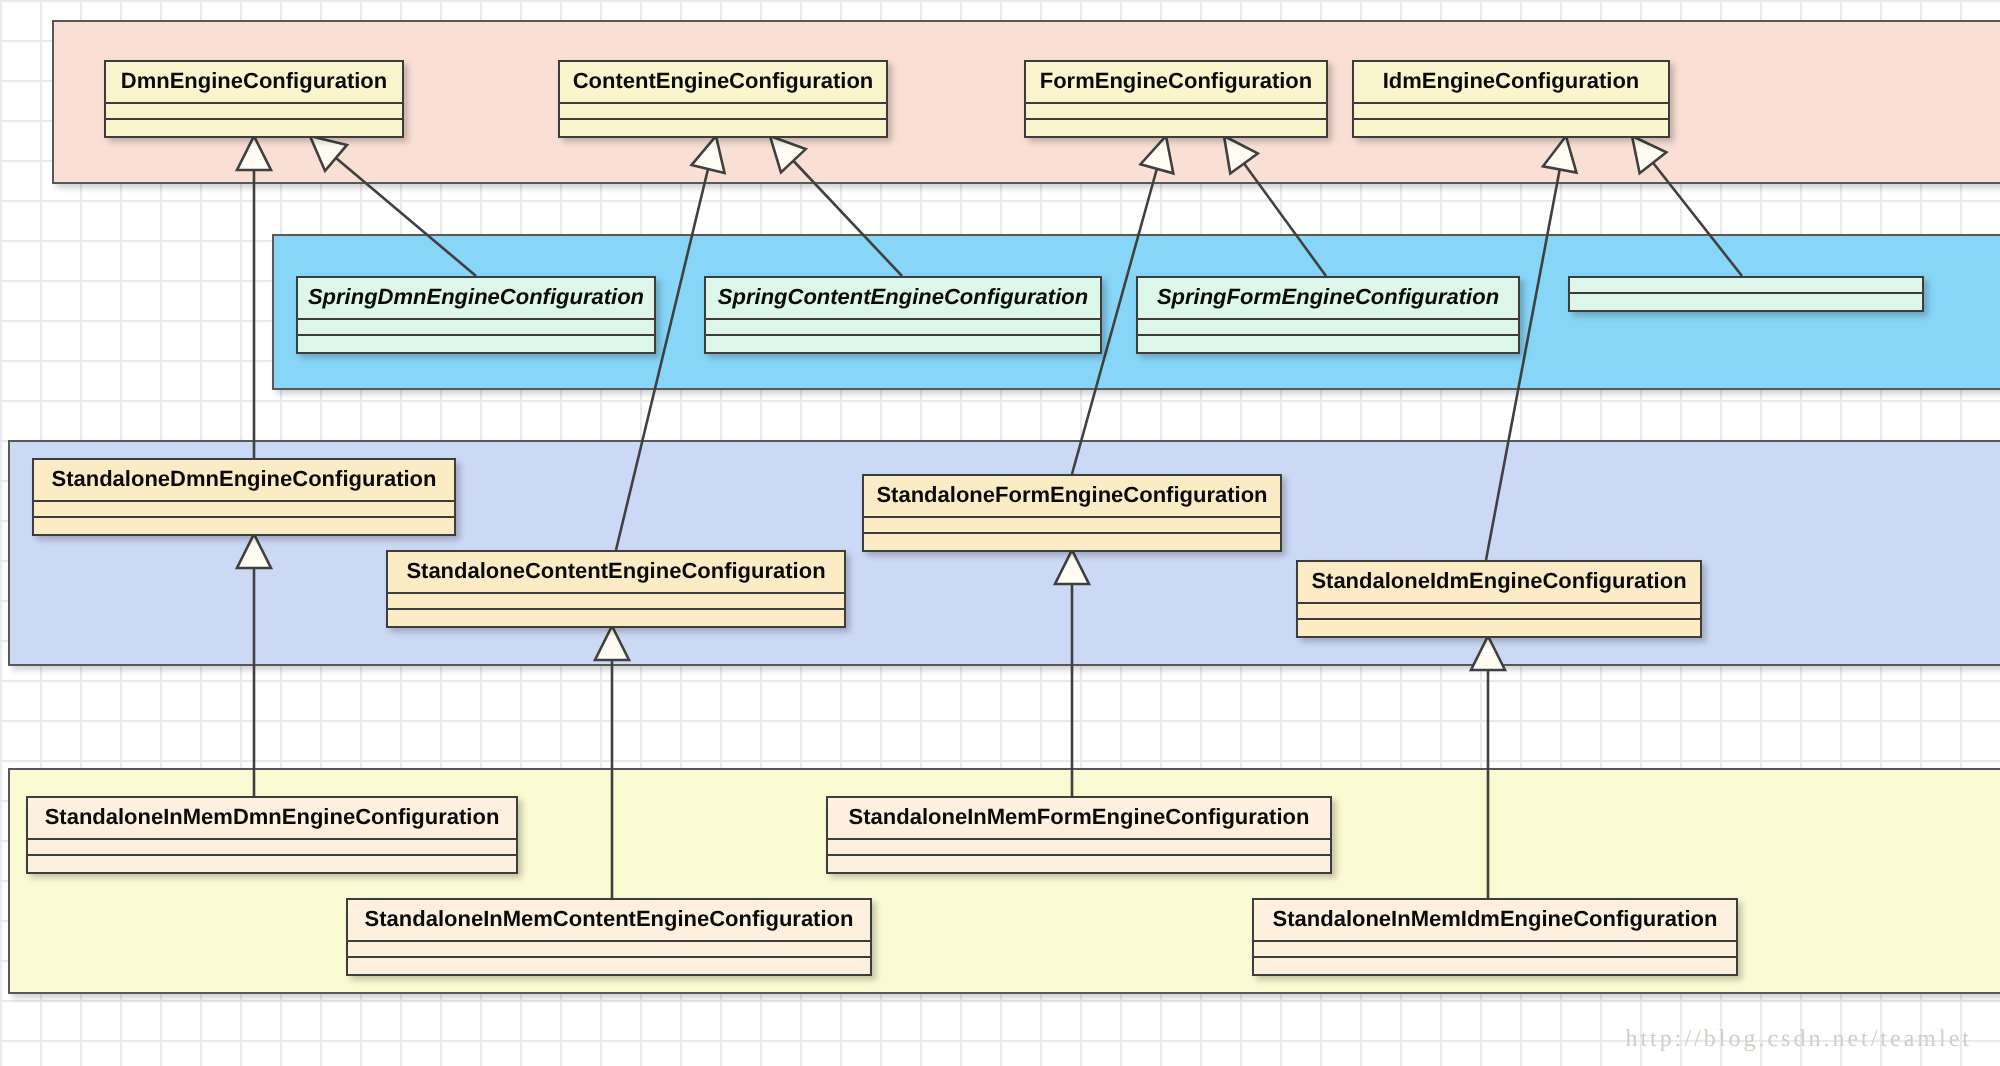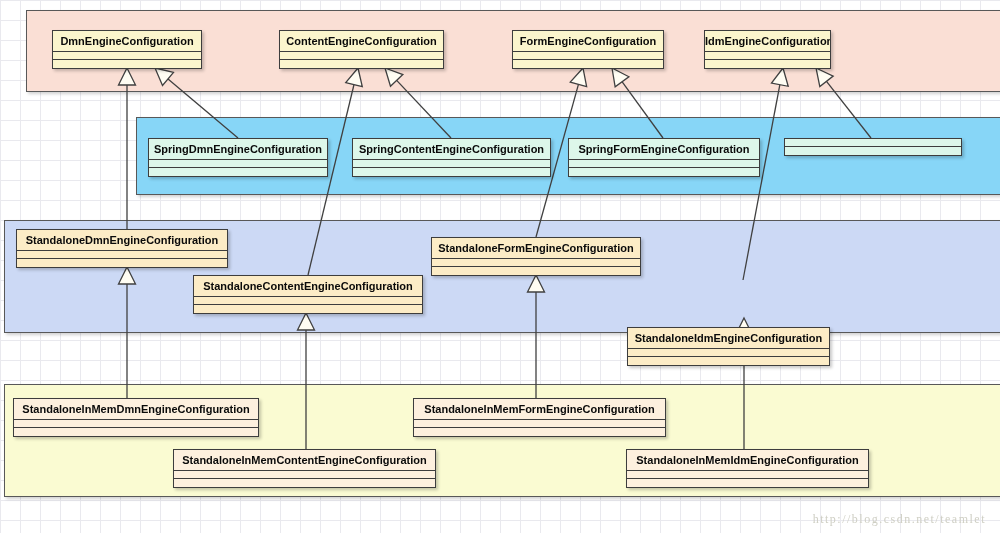--- a/index.html
+++ b/index.html
@@ -51,21 +51,21 @@
   .cls .comp {
     box-sizing: border-box;
     width: 100%;
     height: 8px;
     border-bottom: 1px solid #3d3d3d;
   }
   .cls .comp.last { border-bottom: none; }
 
   
   .t-cream  .title, .t-cream  .comp { background: #fbf5cd; }
-  .t-mint   .title, .t-mint   .comp { background: #ddf7ea; }
+  .t-mint   .title, .t-mint   .comp { background: #ddf7ea; font-style: italic; }
   .t-wheat  .title, .t-wheat  .comp { background: #fcecc6; }
   .t-linen  .title, .t-linen  .comp { background: #fdf0de; }
 
   
   #edges {
     position: absolute;
     left: 0; top: 0;
     width: 1000px; height: 533px;
     z-index: 4;
     pointer-events: none;
@@ -155,21 +155,21 @@
       <div class="cls t-cream" style="left: 279px; top: 30px; width: 165px;">
         <div class="title">ContentEngineConfiguration</div>
         <div class="comp"></div>
         <div class="comp last"></div>
       </div>
       <div class="cls t-cream" style="left: 512px; top: 30px; width: 152px;">
         <div class="title">FormEngineConfiguration</div>
         <div class="comp"></div>
         <div class="comp last"></div>
       </div>
-      <div class="cls t-cream" style="left: 704px; top: 30px; width: 127px;">
+      <div class="cls t-cream" style="left: 676px; top: 30px; width: 159px;">
         <div class="title">IdmEngineConfiguration</div>
         <div class="comp"></div>
         <div class="comp last"></div>
       </div>
       <div class="cls t-mint" style="left: 148px; top: 138px; width: 180px;">
         <div class="title">SpringDmnEngineConfiguration</div>
         <div class="comp"></div>
         <div class="comp last"></div>
       </div>
       <div class="cls t-mint" style="left: 352px; top: 138px; width: 199px;">
@@ -194,21 +194,21 @@
       <div class="cls t-wheat" style="left: 431px; top: 237px; width: 210px;">
         <div class="title">StandaloneFormEngineConfiguration</div>
         <div class="comp"></div>
         <div class="comp last"></div>
       </div>
       <div class="cls t-wheat" style="left: 193px; top: 275px; width: 230px;">
         <div class="title">StandaloneContentEngineConfiguration</div>
         <div class="comp"></div>
         <div class="comp last"></div>
       </div>
-      <div class="cls t-wheat" style="left: 627px; top: 280px; width: 203px; margin-top: 47px;">
+      <div class="cls t-wheat" style="left: 648px; top: 280px; width: 203px;">
         <div class="title">StandaloneIdmEngineConfiguration</div>
         <div class="comp"></div>
         <div class="comp last"></div>
       </div>
       <div class="cls t-linen" style="left: 13px; top: 398px; width: 246px;">
         <div class="title">StandaloneInMemDmnEngineConfiguration</div>
         <div class="comp"></div>
         <div class="comp last"></div>
       </div>
       <div class="cls t-linen" style="left: 413px; top: 398px; width: 253px;">

